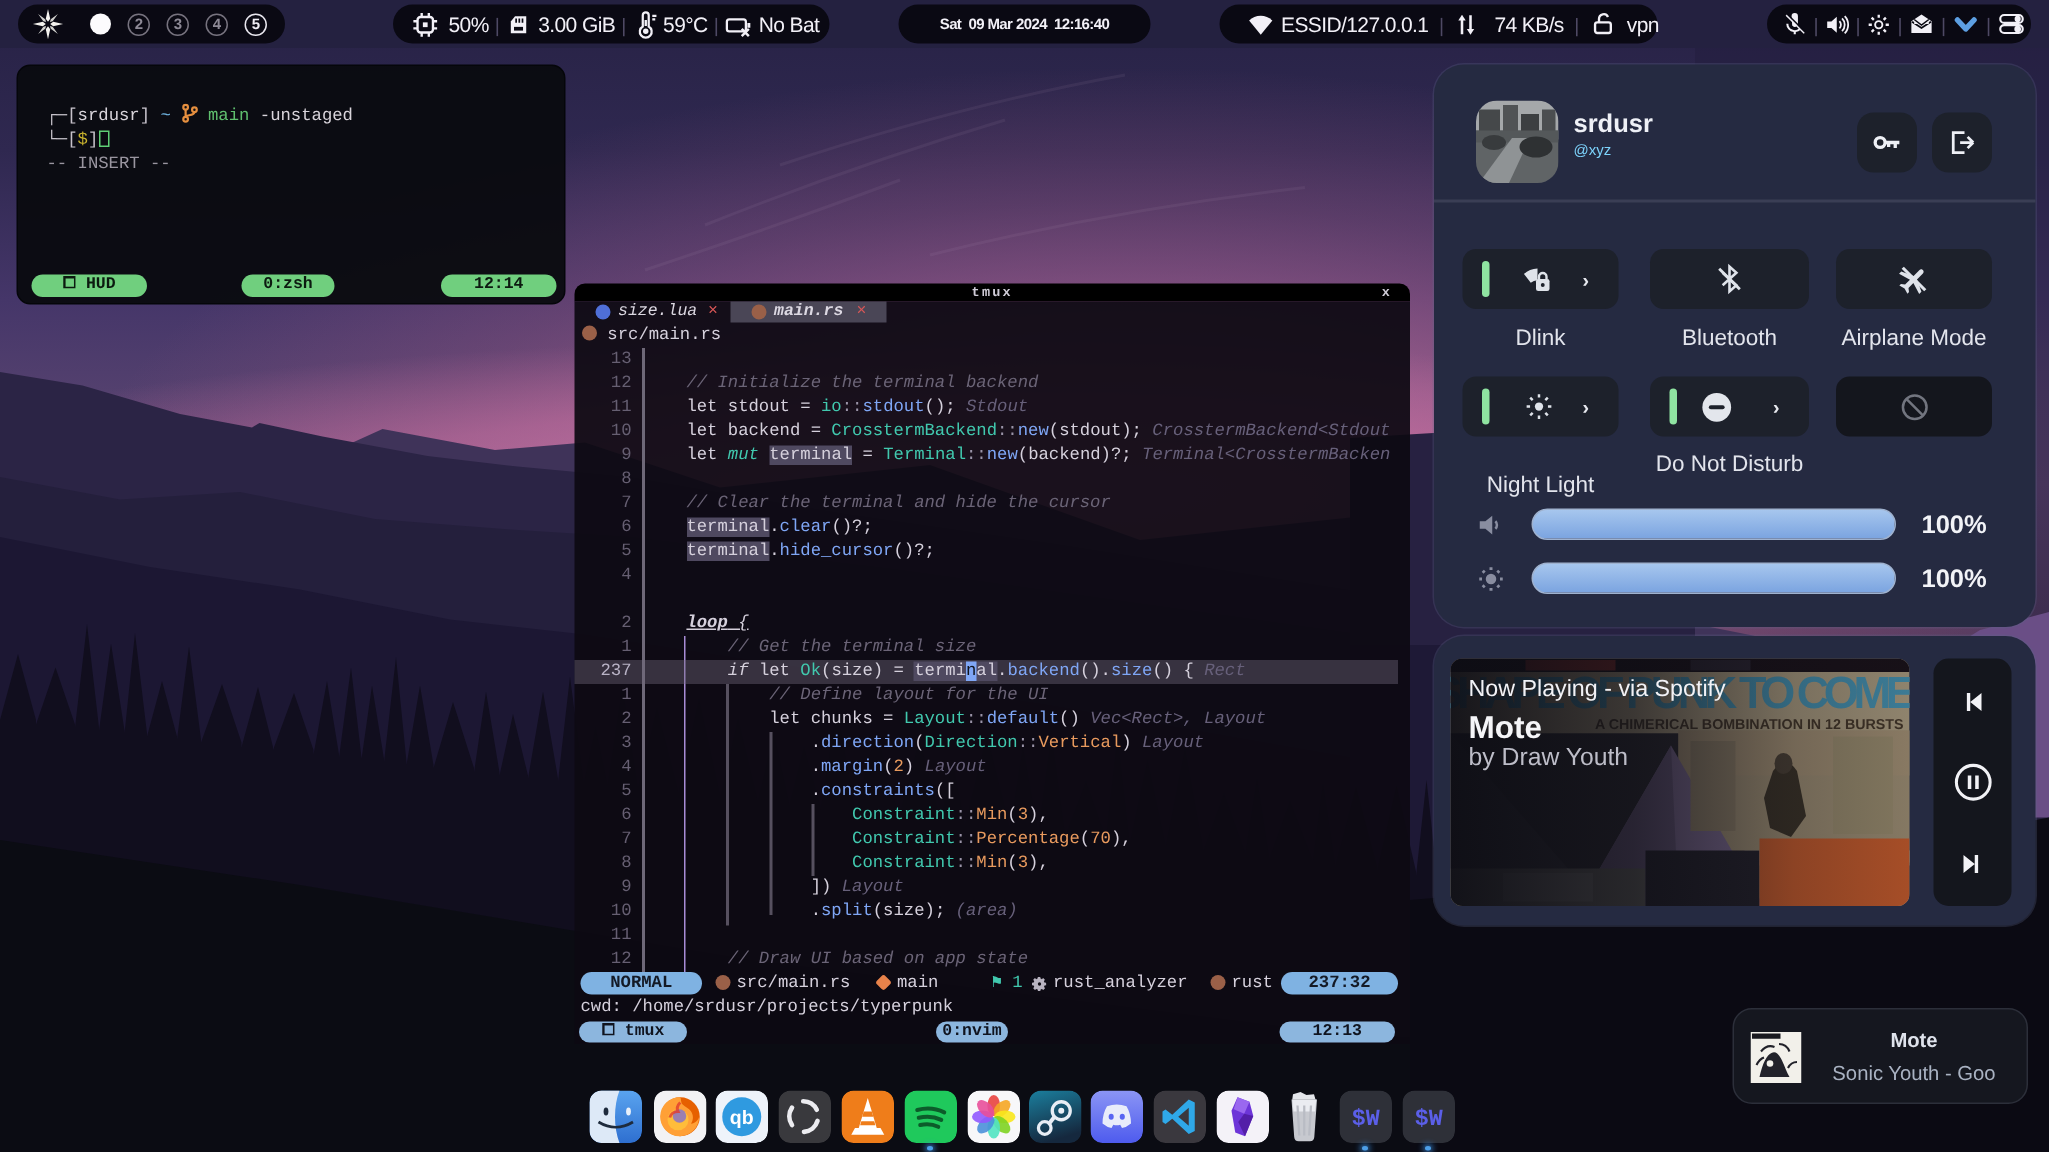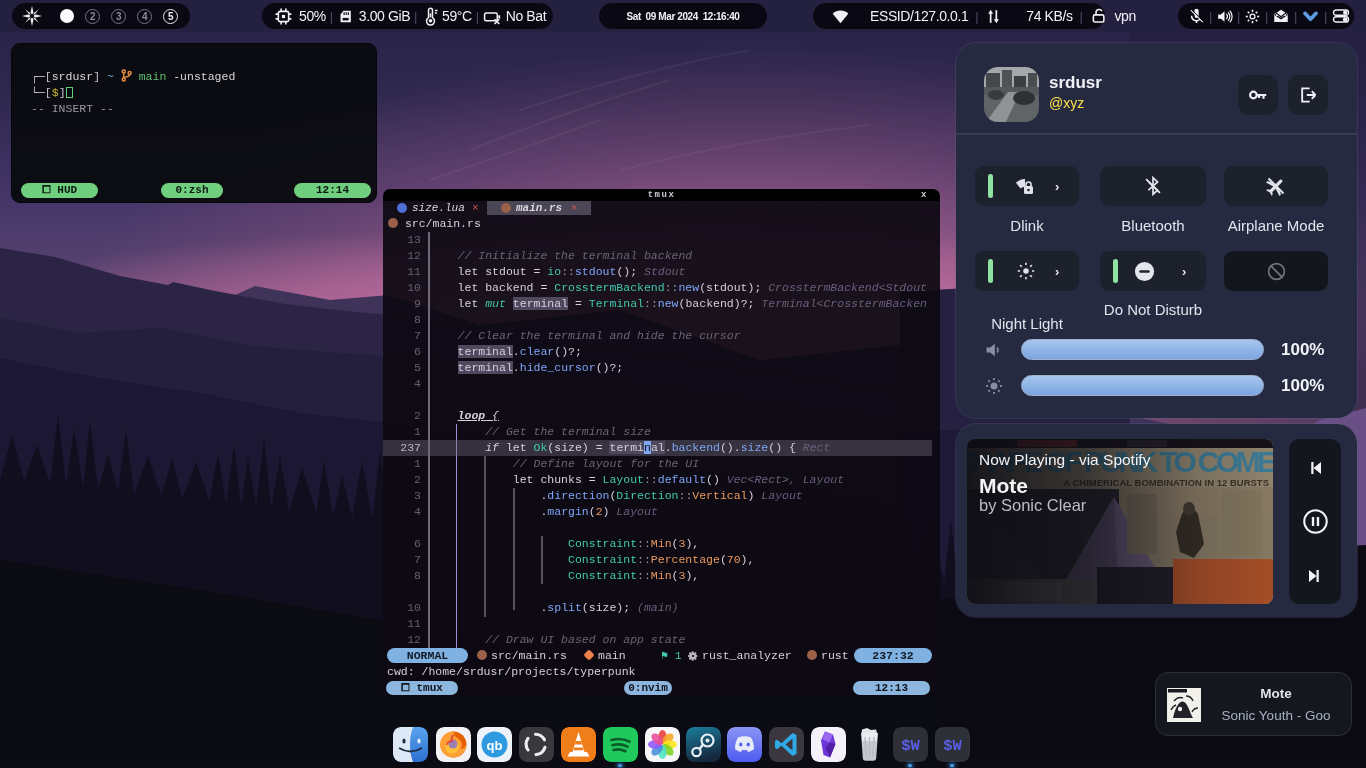--- a/index.html
+++ b/index.html
@@ -140,29 +140,29 @@
           <path d="M20.5 10.5 v4" stroke-width="2.5"></path>
           <path d="M14.5 15.5 l6 6 M20.5 15.5 l-6 6" stroke-width="2.1"></path>
         </svg>
     <span style="margin-left:4px">No Bat</span>
   </div>
   <div class="isl" style="left:599px;width:168px;justify-content:center;font-weight:bold;font-size:10px">Sat&nbsp; 09 Mar 2024&nbsp; 12:16:40</div>
   <div class="isl" style="left:813px;width:292px;padding-left:18px">
     <svg width="19" height="19" viewBox="0 0 24 24" fill="#f2f0f7">
           <path d="M12 4.5 C8.2 4.5 4.8 6 2.2 8.5 L12 20.5 L21.8 8.5 C19.2 6 15.8 4.5 12 4.5 Z"></path>
         </svg>
-    <span style="margin-left:20px">ESSID/127.0.0.1</span>
+    <span style="margin-left:4px">ESSID/127.0.0.1</span>
         <span class="sep">|</span>
     <svg width="17" height="17" viewBox="0 0 24 24" fill="#f2f0f7" stroke="#f2f0f7">
           <path d="M8 21 V6" stroke-width="2.4"></path>
           <path d="M8 2.5 L4.5 8 H11.5 Z" stroke="none"></path>
           <path d="M16 3 V18" stroke-width="2.4"></path>
           <path d="M16 21.5 L12.5 16 H19.5 Z" stroke="none"></path>
         </svg>
-    <span style="margin-left:24px">74 KB/s</span>
+    <span style="margin-left:10px">74 KB/s</span>
         <span class="sep">|</span>
     <svg width="18" height="18" viewBox="0 0 24 24" fill="none" stroke="#f2f0f7" stroke-width="2.1">
           <rect x="4.5" y="10.5" width="14" height="9.5" rx="2"></rect>
           <path d="M8 10.5 V7.5 a4.2 4.2 0 0 1 8 -1.8"></path>
         </svg>
     <span style="margin-left:7px">vpn</span>
   </div>
   <div class="isl" style="left:1178px;width:176px;padding-left:10px">
     <svg width="17" height="17" viewBox="0 0 24 24" fill="#f2f0f7">
           <path d="M9 4a3 3 0 0 1 6 0v7a3 3 0 0 1-5.4 1.8ZM6 11a6 6 0 0 0 10.2 4.3l1.4 1.4A8 8 0 0 1 13 18.9V21h-2v-2.1A8 8 0 0 1 4 11Z"></path>
@@ -252,24 +252,26 @@
 <div class="cl" style="top:143px"><span class="num">6</span>    <span class="hl">terminal</span>.<span class="bl">clear</span>()?;</div>
 <div class="cl" style="top:159px"><span class="num">5</span>    <span class="hl">terminal</span>.<span class="bl">hide_cursor</span>()?;</div>
 <div class="cl" style="top:175px"><span class="num">4</span></div>
 <div class="cl" style="top:207px"><span class="num">2</span>    <span class="it" style="text-decoration:underline"><b>loop</b> {</span></div>
 <div class="cl" style="top:223px"><span class="num">1</span><span class="cm">        // Get the terminal size</span></div>
 <div class="cl cur-line" style="top:239px"><span class="num numcur">237</span>        <span class="it">if</span> let <span class="tl">Ok</span>(size) = <span class="hl">termi<span class="cur">n</span>al</span>.<span class="bl">backend</span>().<span class="bl">size</span>() {<span class="ih"> Rect</span></div>
 <div class="cl" style="top:255px"><span class="num">1</span><span class="cm">            // Define layout for the UI</span></div>
 <div class="cl" style="top:271px"><span class="num">2</span>            let chunks = <span class="tl">Layout</span><span class="pu">::</span><span class="bl">default</span>()<span class="ih"> Vec&lt;Rect&gt;, Layout</span></div>
 <div class="cl" style="top:287px"><span class="num">3</span>                .<span class="bl">direction</span>(<span class="tl">Direction</span><span class="pu">::</span><span class="or">Vertical</span>)<span class="ih"> Layout</span></div>
 <div class="cl" style="top:303px"><span class="num">4</span>                .<span class="bl">margin</span>(<span class="or">2</span>)<span class="ih"> Layout</span></div>
+<div class="cl" style="top:319px"><span class="num">5</span>                .<span class="bl">constraints</span>([</div>
 <div class="cl" style="top:335px"><span class="num">6</span>                    <span class="tl">Constraint</span><span class="pu">::</span><span class="or">Min</span>(<span class="or">3</span>),</div>
 <div class="cl" style="top:351px"><span class="num">7</span>                    <span class="tl">Constraint</span><span class="pu">::</span><span class="or">Percentage</span>(<span class="or">70</span>),</div>
 <div class="cl" style="top:367px"><span class="num">8</span>                    <span class="tl">Constraint</span><span class="pu">::</span><span class="or">Min</span>(<span class="or">3</span>),</div>
-<div class="cl" style="top:399px"><span class="num">10</span>                .<span class="bl">split</span>(size);<span class="ih"> (main)</span></div>
+<div class="cl" style="top:383px"><span class="num">9</span>                ])<span class="ih"> Layout</span></div>
+<div class="cl" style="top:399px"><span class="num">10</span>                .<span class="bl">split</span>(size);<span class="ih"> (area)</span></div>
 <div class="cl" style="top:415px"><span class="num">11</span></div>
 <div class="cl" style="top:431px"><span class="num">12</span><span class="cm">        // Draw UI based on app state</span></div>
 
     <div style="position:absolute;left:0;top:446px;width:557px;height:17px;font:11.5px/17px 'Liberation Mono',monospace;color:#d5d0dc">
       <div style="position:absolute;left:4px;top:1px;width:81px;height:15px;border-radius:8px;background:#7fb2e2;color:#141a26;font-weight:bold;text-align:center;line-height:15px">NORMAL</div>
       <span style="position:absolute;left:94px;top:3px;width:10px;height:10px;border-radius:50%;background:#9a6048"></span>
       <span style="position:absolute;left:108px">src/main.rs</span>
       <span style="position:absolute;left:202px;top:4px;width:8px;height:8px;background:#e8824a;border-radius:2px;transform:rotate(45deg)"></span>
       <span style="position:absolute;left:215px">main</span>
       <span style="position:absolute;left:278px;color:#41c8ae">⚑&nbsp;1</span>
@@ -298,21 +300,21 @@
     <rect x="2" y="6" width="14" height="18" fill="#45484a"></rect>
         <rect x="18" y="3" width="10" height="21" fill="#505355"></rect>
         <rect x="30" y="9" width="12" height="15" fill="#3c3f41"></rect>
         <rect x="44" y="6" width="9" height="18" fill="#4b4e50"></rect>
     <rect x="0" y="20" width="55" height="8" fill="#54585a"></rect>
     <polygon points="2,55 24,25 36,25 22,55" fill="#8f9395"></polygon>
     <ellipse cx="40" cy="31" rx="11" ry="7" fill="#2e3133"></ellipse>
     <ellipse cx="12" cy="28" rx="8" ry="5" fill="#383b3d"></ellipse>
   </svg>
   <div style="position:absolute;left:93px;top:30px;font-weight:bold;font-size:17px;color:#eef0f6">srdusr</div>
-  <div style="position:absolute;left:93px;top:52px;font-size:14px;color:#fde047">@xyz</div>
+  <div style="position:absolute;left:93px;top:52px;font-size:10px;color:#7dd3fc">@xyz</div>
   <div style="position:absolute;left:282px;top:32px;width:40px;height:40px;border-radius:11px;background:#1d212b">
     <svg width="22" height="22" viewBox="0 0 24 24" style="margin:9px" fill="#eef0f6">
           <circle cx="7" cy="12" r="3.6" fill="none" stroke="#eef0f6" stroke-width="2.4"></circle>
           <path d="M10.5 10.8 H21 V13.2 H19.2 V16 H16.8 V13.2 H14.4 V15.2 H12 V13.2 H10.5 Z"></path>
         </svg>
   </div>
   <div style="position:absolute;left:332px;top:32px;width:40px;height:40px;border-radius:11px;background:#1d212b">
     <svg width="20" height="20" viewBox="0 0 24 24" style="margin:10px" fill="none" stroke="#eef0f6" stroke-width="2.2">
           <path d="M14 4 H5 V20 H14"></path>
           <path d="M10.5 12 H21 M21 12 L16.5 7.5 M21 12 L16.5 16.5"></path>
@@ -419,21 +421,21 @@
           <linearGradient id="mgrad" x1="0" y1="0" x2="1" y2="0">
     <stop offset="0" stop-color="#0d0d14" stop-opacity="0.94"></stop>
     <stop offset="0.4" stop-color="#0d0d14" stop-opacity="0.7"></stop>
     <stop offset="0.75" stop-color="#0d0d14" stop-opacity="0.3"></stop>
     <stop offset="1" stop-color="#0d0d14" stop-opacity="0.16"></stop>
   </linearGradient>
         </defs>
       </svg>
   <div style="position:absolute;left:23px;top:27px;font-size:15.5px;color:#f2f2f6">Now Playing - via Spotify</div>
   <div style="position:absolute;left:23px;top:50px;font-size:21px;font-weight:bold;color:#f5f5f8">Mote</div>
-  <div style="position:absolute;left:23px;top:72px;font-size:16.5px;color:#bdbdc8">by Sonic Clear</div>
+  <div style="position:absolute;left:23px;top:72px;font-size:16.5px;color:#bdbdc8">by Draw Youth</div>
   <div style="position:absolute;left:333px;top:15px;width:52px;height:165px;border-radius:10px;background:#14161d">
     <svg width="18" height="18" viewBox="0 0 24 24" style="position:absolute;left:17px;top:20px" fill="#f2f2f6">
           <path d="M7 4 h3 v16 h-3 Z M20 4 L10 12 L20 20 Z"></path>
         </svg>
     <svg width="27" height="27" viewBox="0 0 24 24" style="position:absolute;left:13px;top:69px" fill="none" stroke="#f2f2f6" stroke-width="1.8">
           <circle cx="12" cy="12" r="10"></circle>
           <path d="M9.8 8 v8 M14.2 8 v8" stroke-width="2.1"></path>
         </svg>
     <svg width="18" height="18" viewBox="0 0 24 24" style="position:absolute;left:17px;top:128px" fill="#f2f2f6">
           <path d="M4 4 L14 12 L4 20 Z M14 4 h3 v16 h-3 Z"></path>

